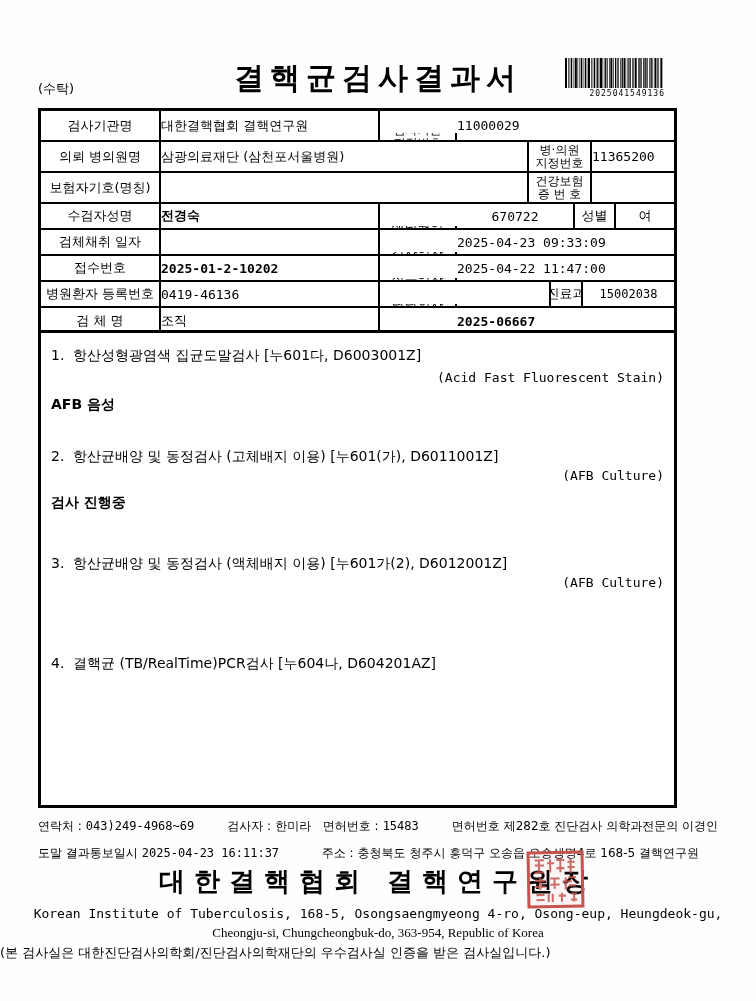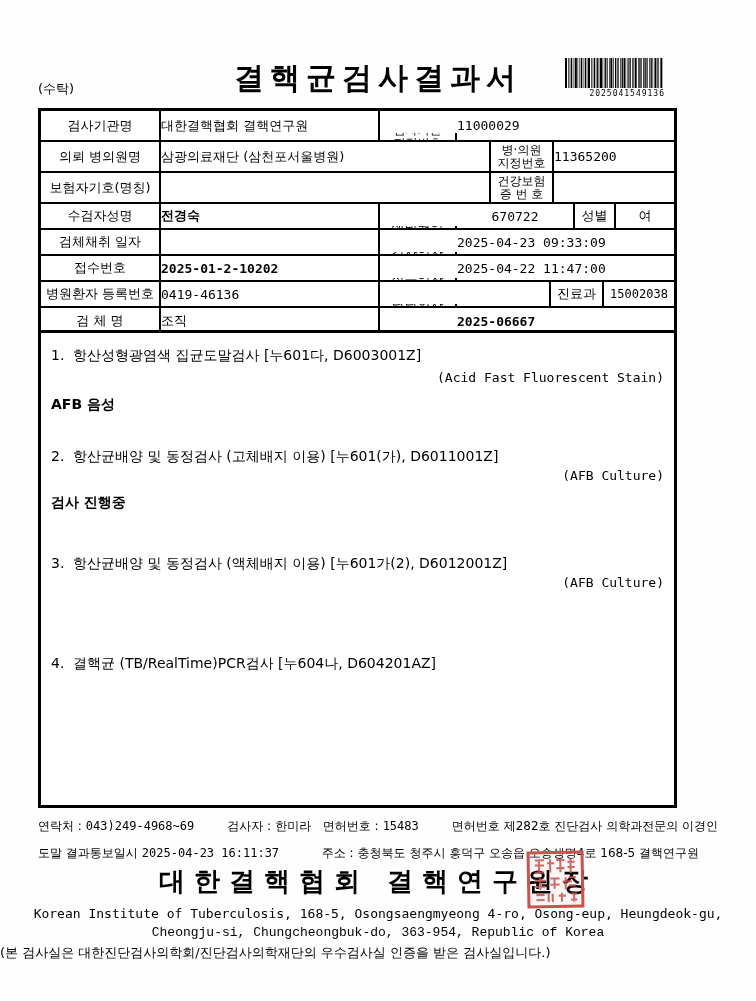--- a/index.html
+++ b/index.html
@@ -33,23 +33,23 @@
     border-right:2px solid #000; display:flex; align-items:center;
     justify-content:center; font-size:13px; overflow:hidden; white-space:nowrap;
   }
   .hcell:last-child { border-right:none; flex:1; }
   .hcell.val { justify-content:flex-start; padding-left:0; font-size:13px; }
   .hcell.ctr { justify-content:center; padding-left:0; }
   .lbl2 { flex-direction:column; line-height:13px; font-size:12px; }
   .r-tall { height:31px; }
   .r-std  { height:26px; }
   .wA { width:120px; } .wB { width:219px; } .wC { width:77px;margin-top:22px; }
-  .wB2 { width:330px; } .wC2 { width:63px;text-align:right; }
+  .wB2 { width:368px; } .wC2 { width:63px;text-align:right; }
   .wD4 { width:118px; } .wE4 { width:41px; }
-  .wD7 { width:94px; }  .wE7 { width:53px; }
+  .wD7 { width:94px; }  .wE7 { width:32px; }
 
   
   .body-box {
     position:absolute; left:38px; top:330px; width:639px; height:478px;
     border:3px solid #000; background:#fff;
   }
   .test { position:absolute; left:10px; right:10px; font-size:14px; }
   .t1 { top:14px; } .t2 { top:115px; } .t3 { top:222px; } .t4 { top:322px; }
   .t-line1 { display:flex; }
   .t-num { width:22px; }
@@ -72,21 +72,21 @@
   }
   .stamp {
     position:absolute; left:527px; top:851px; width:57px; height:57px;
     border:3px solid #c4554f; background:rgba(201,84,78,0.05);
     transform:rotate(-1deg);
   }
   .stamp svg { width:100%; height:100%; }
   .eng1 { position:absolute; left:0; top:906px; width:100%; text-align:center; font-size:13px;
           font-family:"DejaVu Sans Mono","DejaVu Sans",monospace; }
   .eng2 { position:absolute; left:0; top:925px; width:100%; text-align:center; font-size:13px;
-          font-family:Liberation Mono, monospace; }
+          font-family:Liberation Serif, serif; }
   .accred { position:absolute; left:0; top:944px; width:100%; text-align:left; font-size:13px; }
 </style>
 </head>
 <body>
 
 <div class="page">
 
   <div class="consign">(수탁)</div>
   <div class="doc-title">결핵균검사결과서</div>
   <div class="barcode-wrap">

